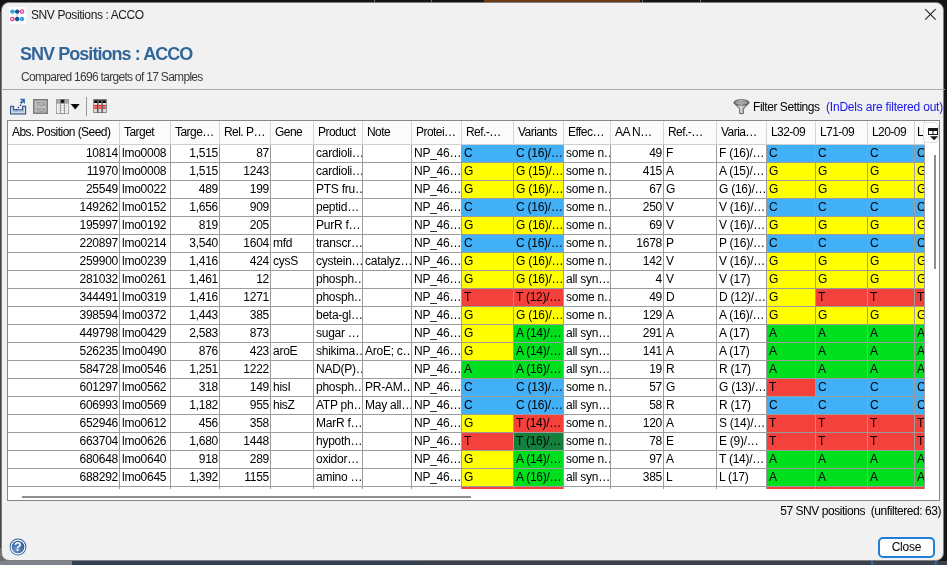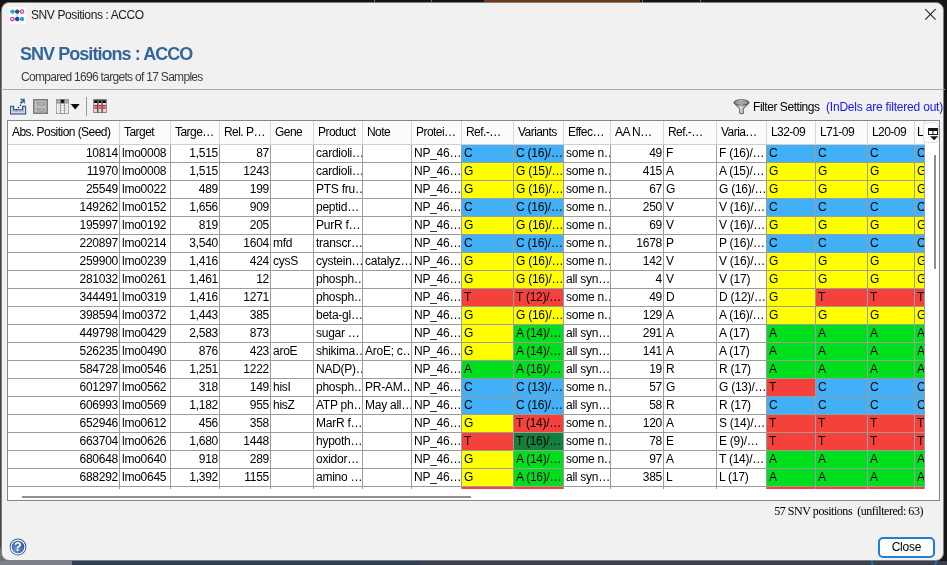--- a/index.html
+++ b/index.html
@@ -18,21 +18,21 @@
   border:1px solid #7e7e7e; border-radius:8px; }
 .abs { position:absolute; }
 #title { left:31px; top:8px; font-size:12px; color:#1b1b1b; letter-spacing:-0.4px; white-space:nowrap; }
 #closex { left:924px; top:7px; }
 #h1 { left:20px; top:44px; font-size:18px; font-weight:bold; color:#336699; letter-spacing:-0.95px; white-space:nowrap; }
 #h2 { left:21px; top:70px; font-size:12px; color:#3c3c3c; letter-spacing:-0.7px; white-space:nowrap; }
 #sep { left:1px; top:89px; width:944px; height:1px; background:#a9adb3; }
 #tsep { left:86px; top:97px; width:1px; height:19px; background:#9a9a9a; }
 #filtxt { left:753px; top:100px; font-size:12px; color:#000; letter-spacing:-0.45px; white-space:nowrap; }
 #filblue { left:826px; top:100px; font-size:12px; color:#1717ee; letter-spacing:-0.2px; white-space:nowrap; }
-#status { top:504px; right:24px; font-size:12px; color:#000; letter-spacing:-0.45px; white-space:nowrap;font-family:Liberation Serif, serif; }
+#status { top:504px; right:6px; font-size:12px; color:#000; letter-spacing:-0.45px; white-space:nowrap; }
 
 #tblwrap { left:7px; top:120px; width:933px; height:381px; border:1px solid #828790; background:#ffffff; overflow:hidden; }
 #gridclip { position:absolute; left:0; top:0; width:917px; height:368px; overflow:hidden; }
 #grid { display:grid; grid-auto-rows:auto; font-size:12px; width:917px; }
 #grid .h { height:24px; line-height:23px; text-align:left; background:#fbfbfb;
   border-right:1px solid #d7d7d7; border-bottom:1px solid #cfcfcf; overflow:hidden; white-space:nowrap; padding:0 1px 0 4px; letter-spacing:-0.55px; }
 #grid .c { height:18px; line-height:17px; border-right:1px solid #9c9c9c; border-bottom:1px solid #9c9c9c;
   overflow:hidden; white-space:nowrap; padding:0 1px 0 2px; background:#fff; letter-spacing:-0.25px; }
 #grid .c.r { text-align:right; }
 #grid .c.sl { height:3px; border-bottom:none; }

